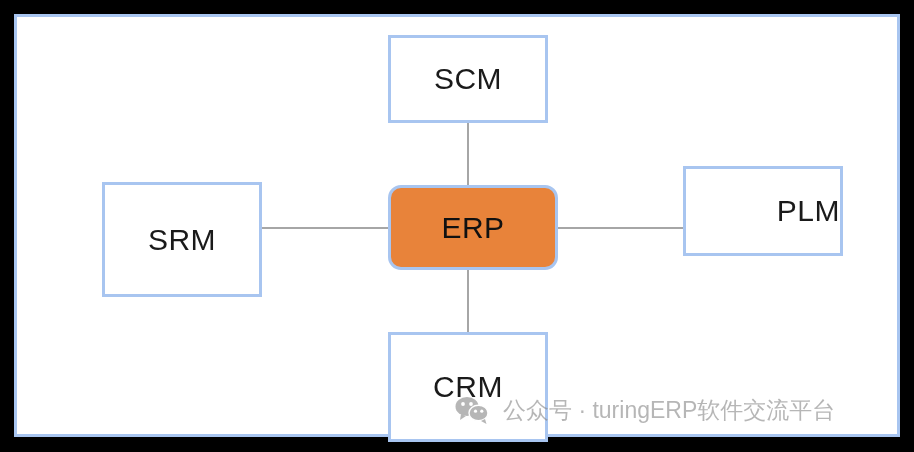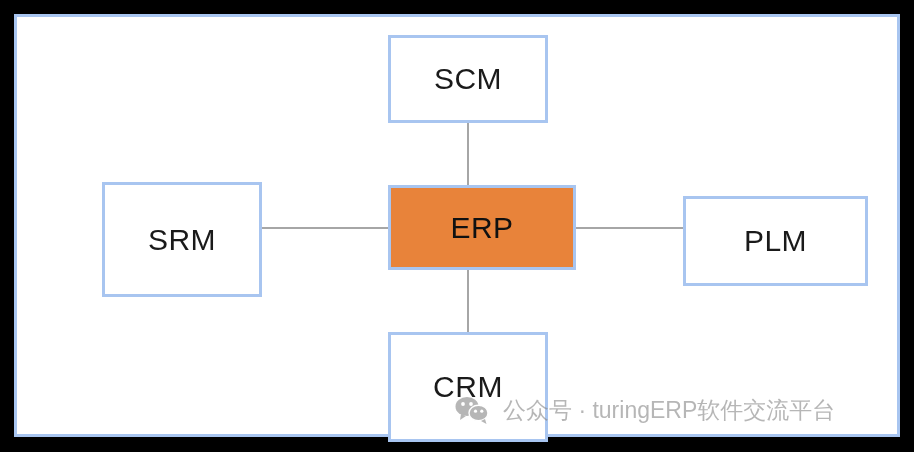--- a/index.html
+++ b/index.html
@@ -61,22 +61,22 @@
   }
   .node.accent {
     background: #e8833a;
   }
   .node.accent .node-label {
     color: #111111;
   }
 
   #node-scm { left: 388px; top: 35px;  width: 160px; height: 88px; }
   #node-srm { left: 102px;  top: 182px; width: 160px; height: 115px; }
-  #node-erp { left: 388px; top: 185px; width: 188px; height: 85px; }
-  #node-plm { left: 683px; top: 196px; width: 185px; height: 90px; }
+  #node-erp { left: 388px; top: 185px; width: 170px; height: 85px; border-radius: 13px; }
+  #node-plm { left: 683px; top: 166px; width: 160px; height: 90px; justify-content: flex-end; }
   #node-crm { left: 388px; top: 332px; width: 160px; height: 110px; }
 
   #conn-scm-erp { left: 467px; top: 122px; height: 64px; }
   #conn-erp-crm { left: 467px; top: 269px; height: 64px; }
   #conn-srm-erp { left: 248px; top: 227px; width: 141px; }
   #conn-erp-plm { left: 547px; top: 227px; width: 137px; }
 
   
   #watermark {
     position: absolute;

